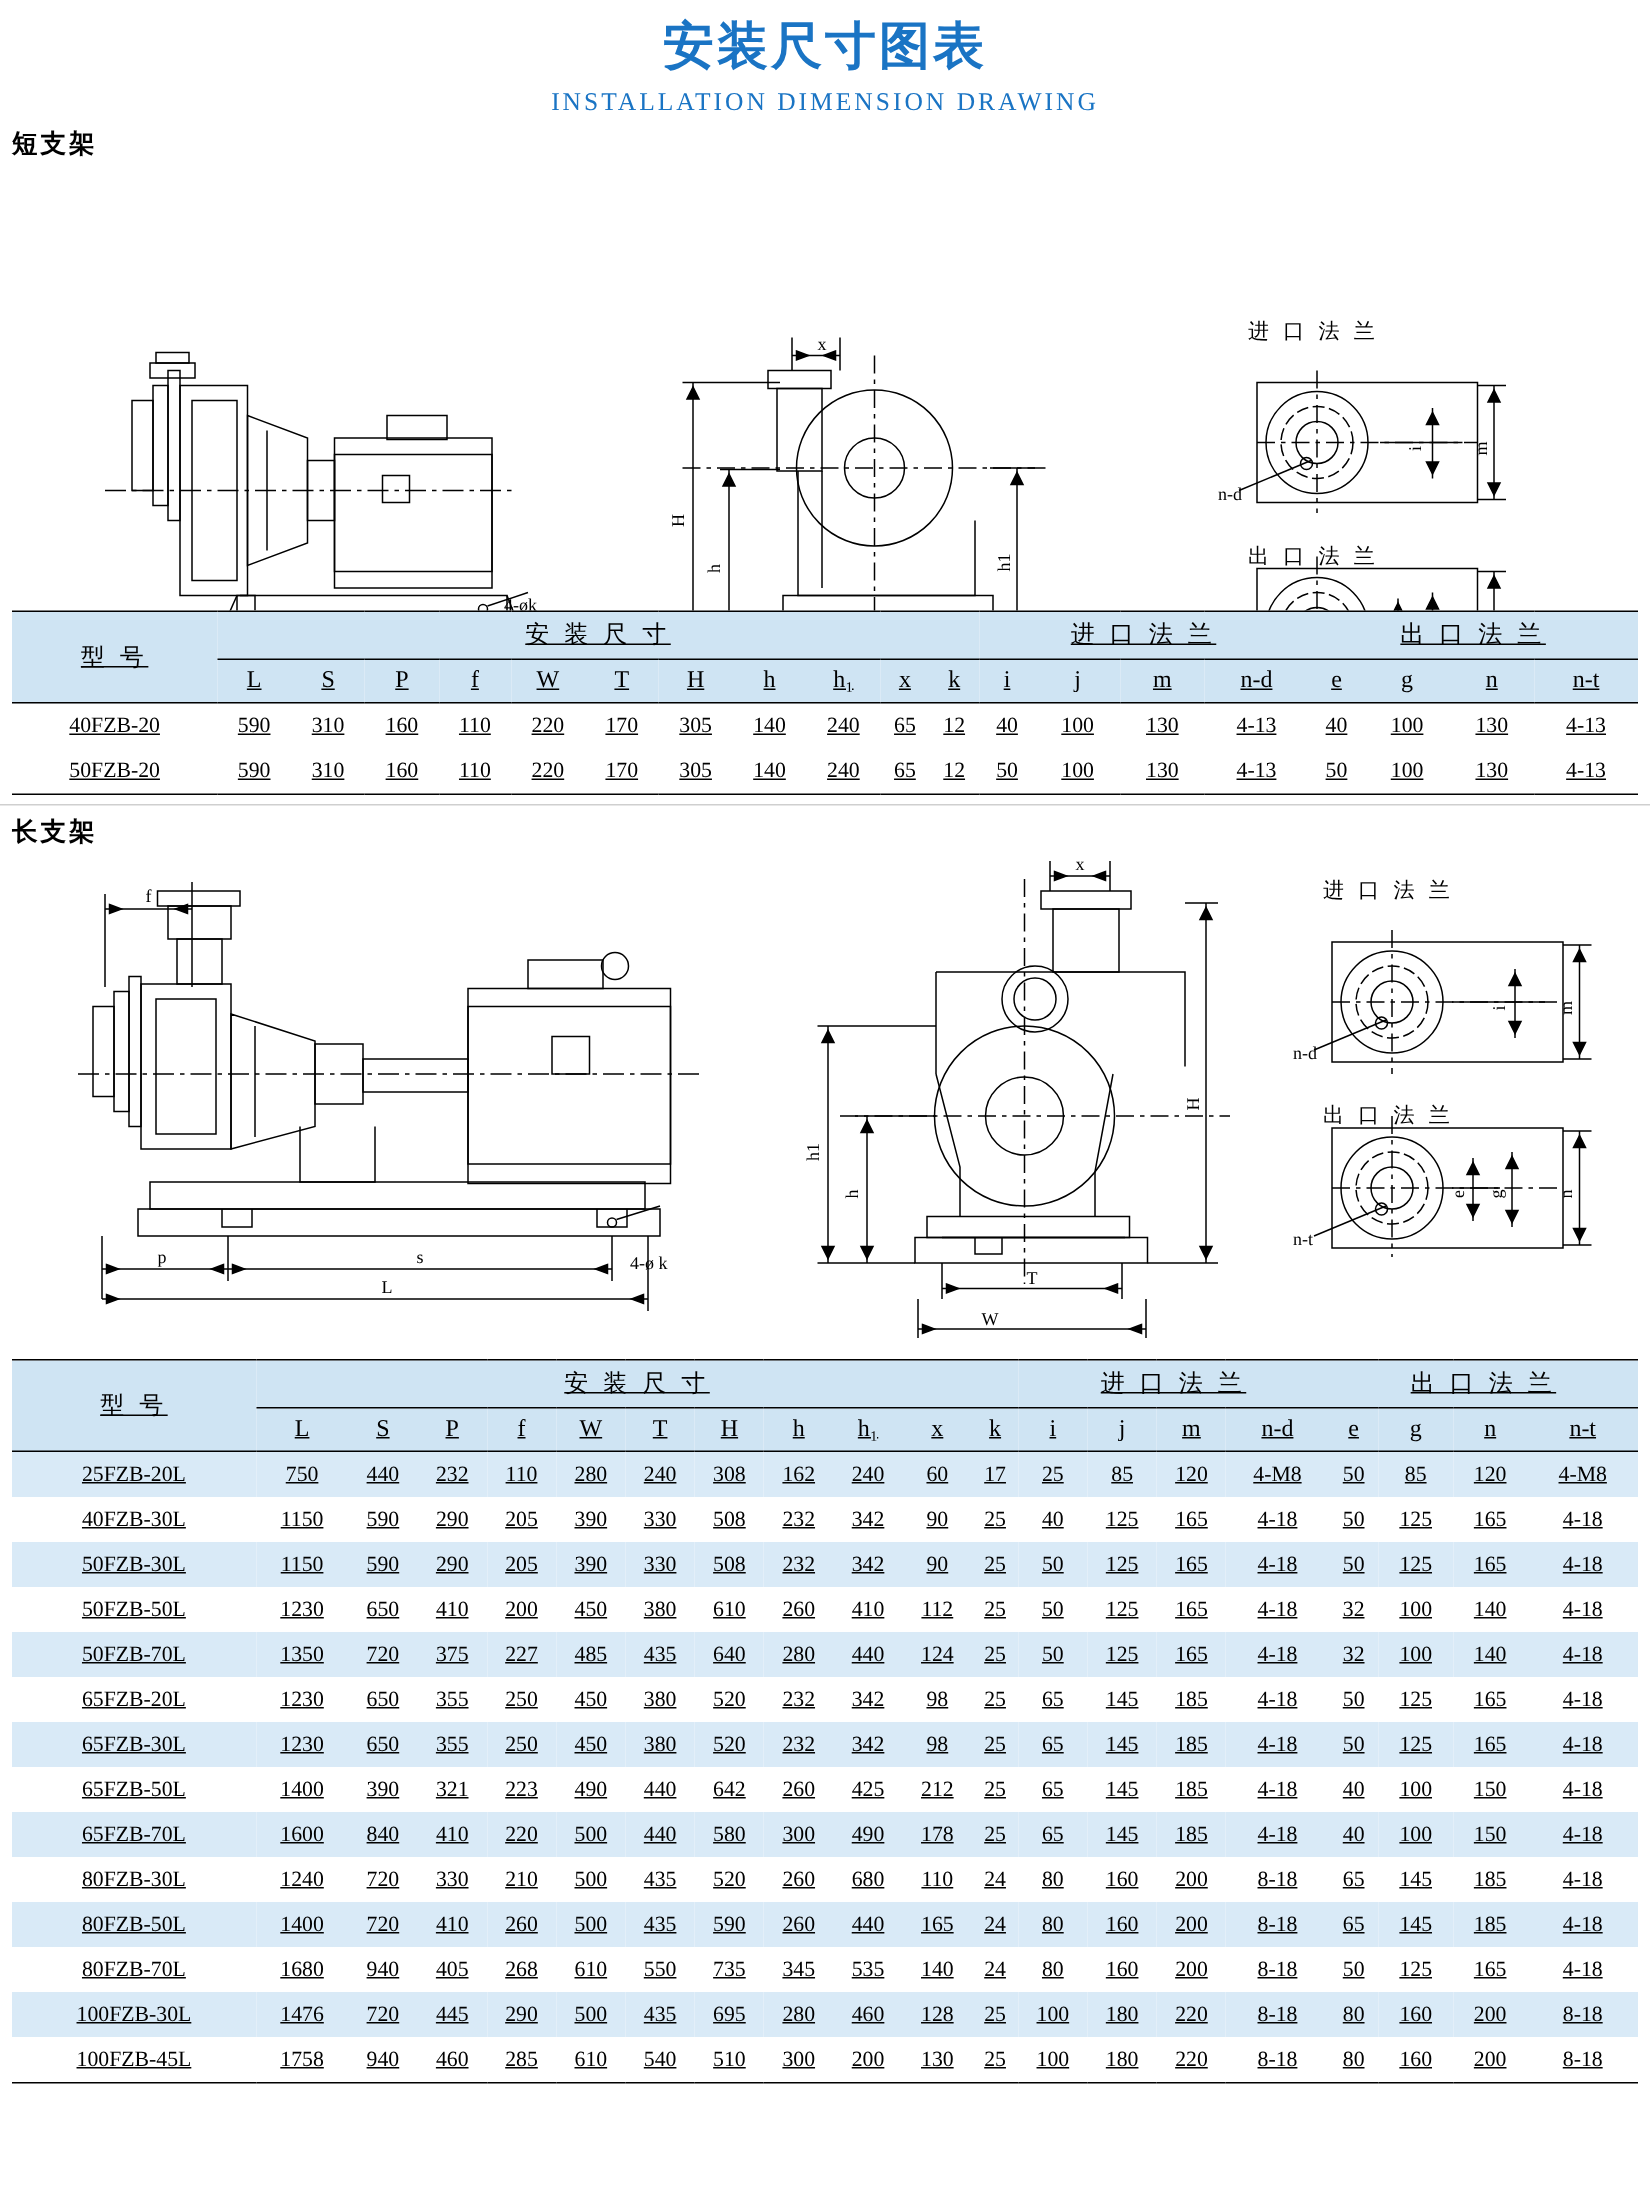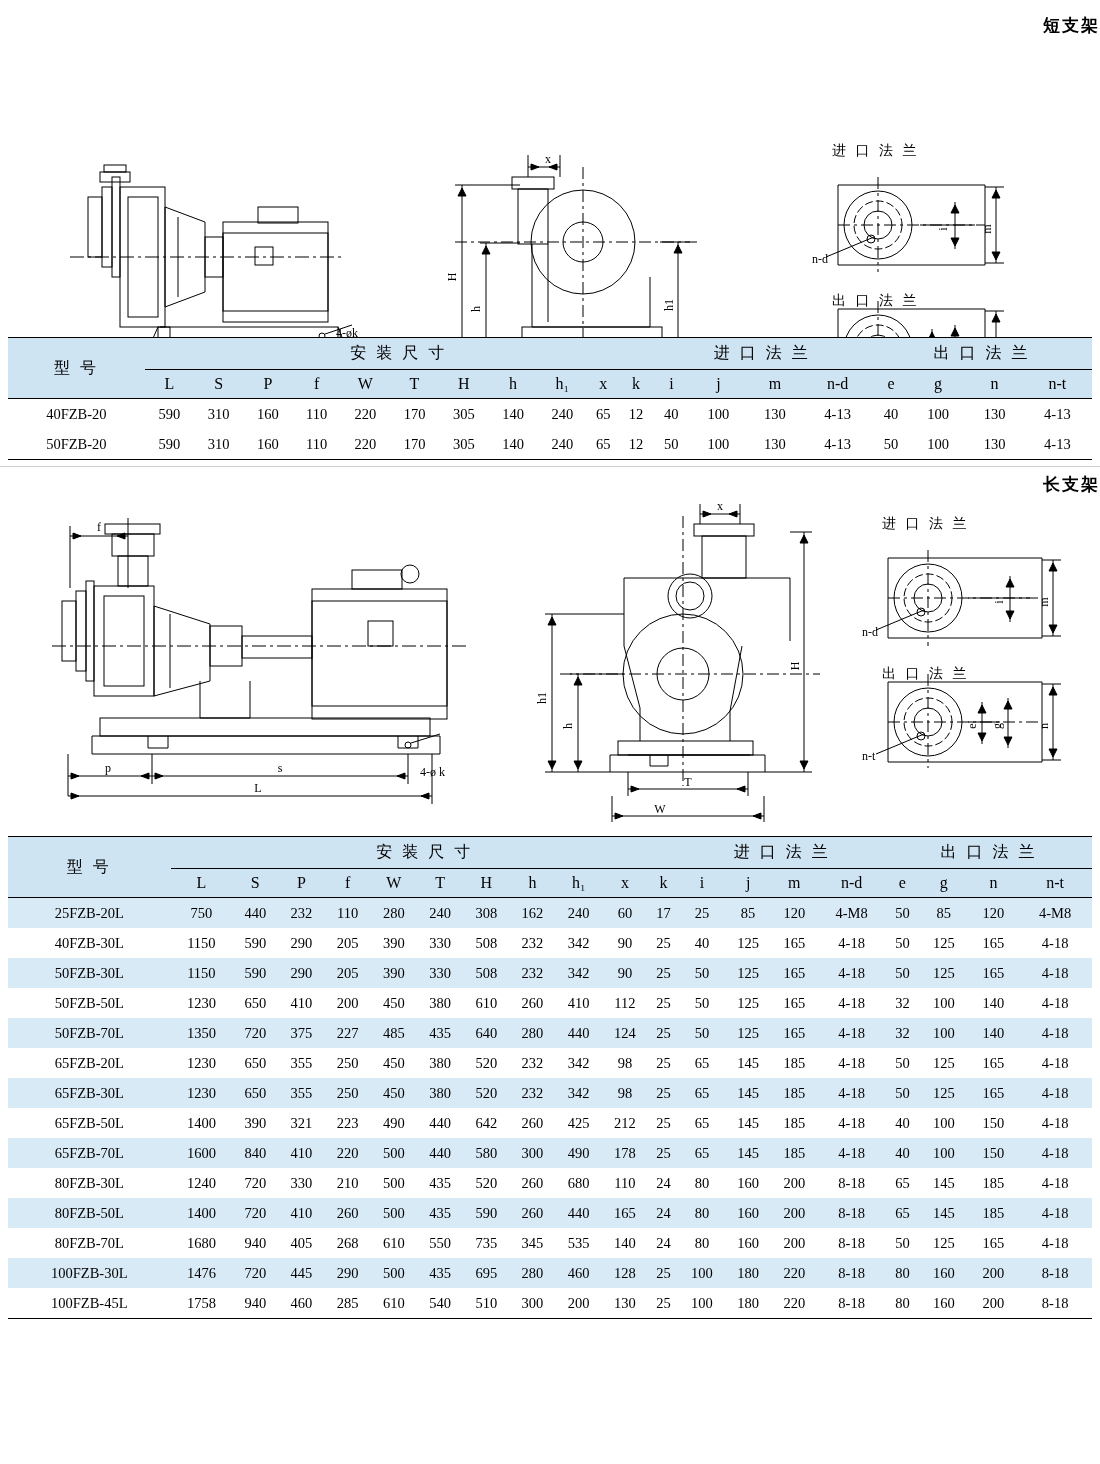--- a/index.html
+++ b/index.html
@@ -25,26 +25,25 @@
     color:#1a74c4;
     letter-spacing:2px;
     margin-top:4px;
   }
   .section-label{
     font-family:"Liberation Sans", sans-serif;
     font-weight:bold;
     font-size:17px;
     margin:6px 0 0 8px;
     letter-spacing:2px;
-    text-align:right;
   }
   .diagram-area{position:relative;width:1100px;}
   table{border-collapse:collapse;width:1084px;margin:0 8px;}
   table.tbl{
-    border-top:1px solid #000;border-bottom:1px solid #000;
+    border-top:1px solid #000;border-bottom:1px solid #000;text-decoration:underline;
   }
   .tbl th,.tbl td{
     text-align:center;
     font-size:14.5px;
     font-family:"Liberation Serif", serif;
     padding:2px 0;
     white-space:nowrap;
   }
   .tbl thead th{
     font-size:16px;
@@ -58,20 +57,22 @@
   .tbl tbody td{background:#ffffff;height:26px;}
   .tbl tbody tr.alt td{background:#d9eaf7;}
   .sep{border-top:1px solid #cfcfcf;margin:6px 0 0 0;}
   .dim-t{font-size:12px;font-family:"Liberation Serif",serif;}
   svg text{font-family:"Liberation Serif", serif;}
 </style>
 </head>
 <body>
 
 <div class="title-wrap">
+  <div class="title-cn">安装尺寸图表</div>
+  <div class="title-en">INSTALLATION DIMENSION DRAWING</div>
 </div>
 
 <div class="section-label">短支架</div>
 
 <div class="diagram-area" style="height:300px;">
   <svg width="1100" height="300" viewBox="0 0 1100 300">
     <g fill="none" stroke="#000" stroke-width="1">
 
       <rect x="88" y="160" width="14" height="60"></rect>
       <rect x="102" y="150" width="10" height="80"></rect>

